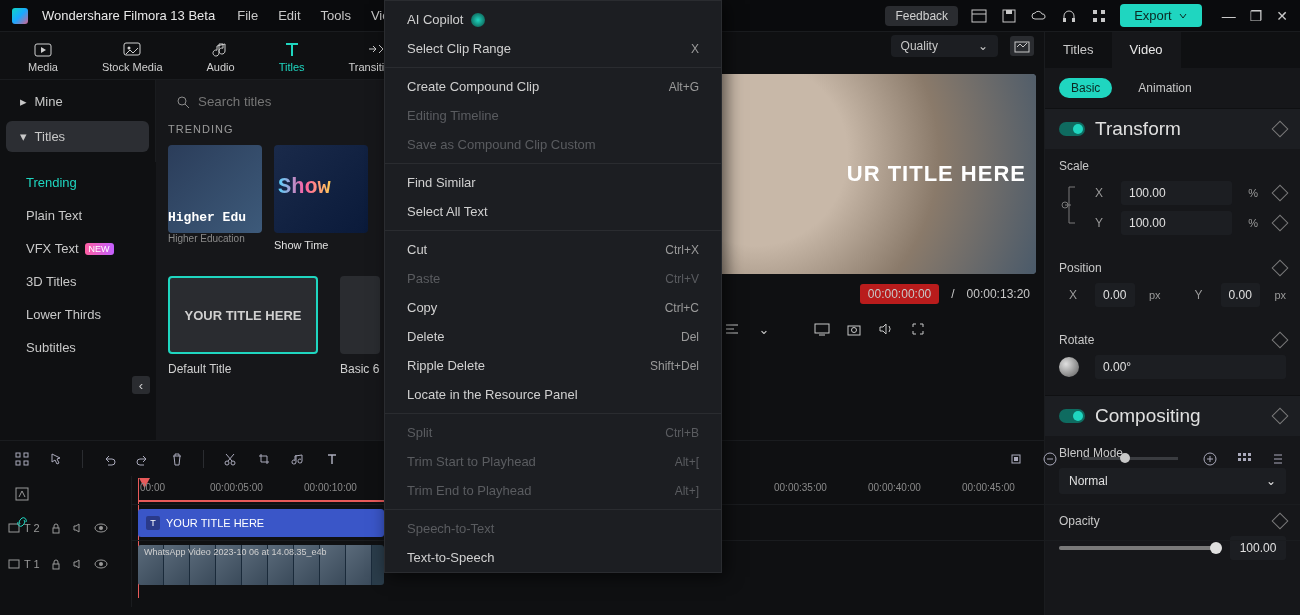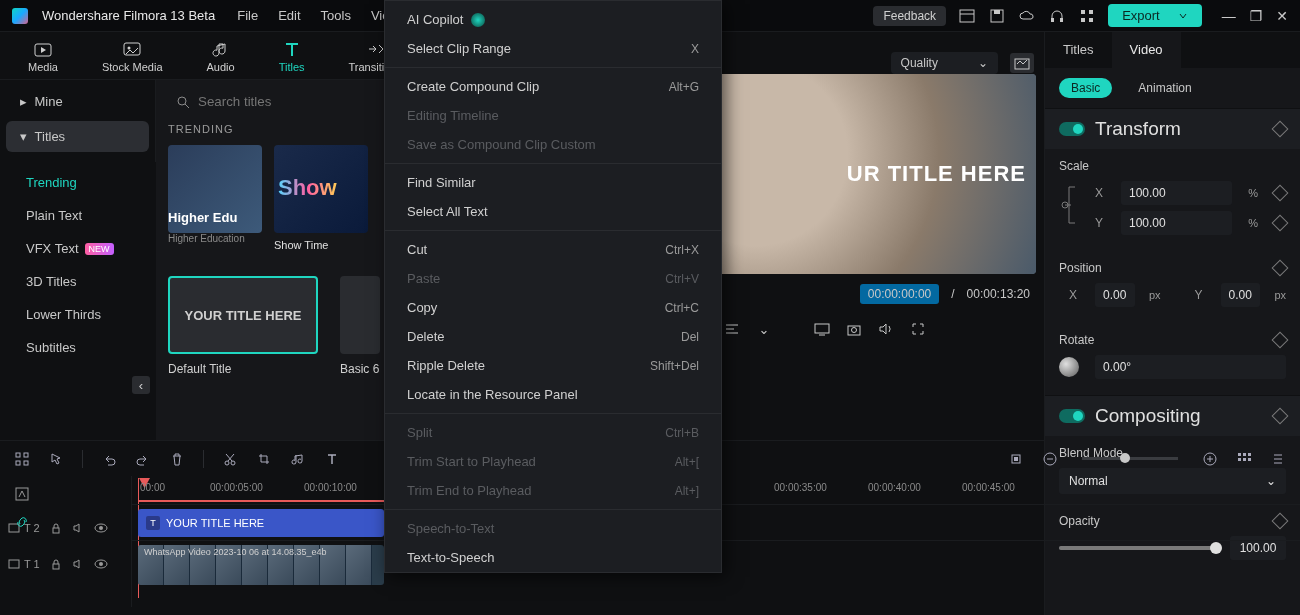--- a/index.html
+++ b/index.html
@@ -9,21 +9,21 @@
 
 .titlebar { height: 32px; background: #0a0b0d; display: flex; align-items: center; padding: 0 12px; gap: 14px; border-bottom: 1px solid #1a1c1f; }
 .titlebar .logo { width: 16px; height: 16px; border-radius: 3px; background: linear-gradient(135deg,#0fd6c2,#1aa8ff,#d4628f); }
 .titlebar .appname { font-size: 13px; color: #e8e8e8; margin-right: 8px; }
 .titlebar .menu { display: flex; gap: 20px; }
 .titlebar .menuitem { color: #c8c8c8; cursor: pointer; font-size: 13px; }
 .titlebar .center { flex: 1; }
 .titlebar .right { display: flex; align-items: center; gap: 12px; }
 .titlebar .feedback { background: #2a2c30; padding: 3px 10px; border-radius: 4px; font-size: 12px; color: #d0d0d0; cursor: pointer; }
 .titlebar .iconbtn { width: 18px; height: 18px; display: flex; align-items: center; justify-content: center; color: #c8c8c8; cursor: pointer; }
-.titlebar .export { background: #1fd6c0; color: #0b2822; padding: 4px 14px; border-radius: 4px; font-size: 13px; font-weight: 500; cursor: pointer; display: flex; align-items: center; gap: 18px; }
+.titlebar .export { background: #1fd6c0; color: #0b2822; padding: 4px 14px; border-radius: 4px; font-size: 13px; font-weight: 500; cursor: pointer; display: flex; align-items: center; gap: 6px; }
 .winctl { display: flex; gap: 14px; margin-left: 8px; }
 .winctl span { cursor: pointer; color: #c8c8c8; font-size: 14px; }
 
 
 .topsection { display: flex; height: 408px; }
 
 
 .tabrow { height: 48px; background: #0f1012; display: flex; align-items: center; padding: 0 28px; gap: 44px; border-bottom: 1px solid #1a1c1f; }
 .tab { text-align: center; color: #d0d0d0; cursor: pointer; font-size: 12px; }
 .tab.active { color: #1fd6c0; }
@@ -39,45 +39,45 @@
 .catsub .sub.active { color: #1fd6c0; }
 .badge-new { background: linear-gradient(90deg,#ff5fa2,#c35fff); color: #fff; font-size: 9px; padding: 1px 4px; border-radius: 3px; }
 .collapse-btn { width: 18px; height: 18px; background: #2a2c30; border-radius: 3px; display: flex; align-items: center; justify-content: center; margin-left: auto; margin-right: 4px; margin-top: 12px; cursor: pointer; }
 
 
 .thumbpane { flex: 1; background: #16171a; padding: 10px 12px; position: relative; min-width: 0; overflow: hidden; }
 .searchrow { display: flex; align-items: center; gap: 8px; margin-bottom: 10px; padding: 4px 8px; color: #8a8a8a; }
 .trending-label { font-size: 11px; color: #9a9a9a; letter-spacing: 1px; margin: 6px 0 10px 0; }
 .thumbs { display: flex; gap: 12px; margin-bottom: 12px; }
 .thumb { width: 94px; position: relative; }
-.thumb .img { width: 94px; height: 88px; border-radius: 4px; background: linear-gradient(135deg,#2b3d5a,#3d5a7a); position: relative; overflow: hidden; }
+.thumb .img { width: 94px; height: 88px; border-radius: 4px; background: linear-gradient(135deg,#2b3d5a,#3d5a7a); position: relative; overflow: hidden; font-family: Liberation Mono, monospace; }
 .thumb .label { font-size: 11px; color: #e0e0e0; margin-top: 6px; }
 .thumb .sublabel { font-size: 10px; color: #8a8a8a; }
 .thumb .texto { position: absolute; left: 0; bottom: 8px; color: #fff; font-weight: 600; }
 .thumb.show .texto { font-size: 22px; background: linear-gradient(90deg,#55d6ff,#ff5fa2,#ffcc55); -webkit-background-clip: text; color: transparent; left: 4px; top: 30px; }
 .dots { display: flex; gap: 4px; justify-content: flex-end; padding-right: 8px; margin-top: 6px; }
 .dots span { width: 5px; height: 5px; background: #3a3c40; border-radius: 50%; }
 .dots span.on { background: #1fd6c0; }
 
 .thumbrow2 { display: flex; gap: 22px; margin-top: 8px; }
 .tlarge { width: 150px; }
 .tlarge .box { width: 150px; height: 78px; background: #2a2c30; border-radius: 4px; display: flex; align-items: center; justify-content: center; color: #d0d0d0; font-size: 13px; font-weight: 600; }
 .tlarge.active .box { border: 2px solid #1fd6c0; }
 .tlarge .lb { font-size: 12px; color: #d0d0d0; margin-top: 8px; }
 
 
 .previewpane { width: 292px; background: #0f1012; padding: 8px; position: relative; }
 .preview-img { width: 100%; height: 200px; background: linear-gradient(135deg,#7a8a9a,#5a6a7a); border-radius: 4px; position: relative; overflow: hidden; margin-top: 34px; }
 .vr-person { position: absolute; inset: 0; background: radial-gradient(circle at 50% 40%, #c8b8a8 30%, #8a7a6a 60%, #4a5a6a 100%); }
 .title-over { position: absolute; right: 10px; top: 50%; transform: translateY(-50%); color: #fff; font-weight: 700; font-size: 22px; letter-spacing: 1px; }
-.quality-dd { position: absolute; top: 20px; right: 10px; display: flex; align-items: center; gap: 12px; }
+.quality-dd { position: absolute; top: 3px; right: 10px; display: flex; align-items: center; gap: 12px; }
 .qbtn { background: #1c1e22; padding: 4px 10px; border-radius: 4px; font-size: 12px; color: #c8c8c8; display: flex; gap: 40px; align-items: center; }
 .snap-icon { width: 24px; height: 20px; background: #2a2c30; border-radius: 3px; display: flex; align-items: center; justify-content: center; }
 .timerow { display: flex; align-items: center; justify-content: flex-end; gap: 12px; padding: 10px 6px; font-size: 12px; color: #c8c8c8; }
-.timerow .cur { background: #0369a1; padding: 3px 8px; border-radius: 3px; }
+.timerow .cur { background: #b91c1c; padding: 3px 8px; border-radius: 3px; }
 .player-ctrls { display: flex; align-items: center; gap: 14px; justify-content: center; padding: 6px; color: #c8c8c8; }
 .player-ctrls span { cursor: pointer; width: 18px; height: 18px; display: flex; align-items: center; justify-content: center; }
 
 
 .inspector { width: 256px; background: #16171a; border-left: 1px solid #1a1c1f; height: 583px; overflow: hidden; }
 .insp-tabs { display: flex; height: 36px; background: #0f1012; }
 .insp-tab { padding: 10px 18px; font-size: 13px; color: #c8c8c8; cursor: pointer; }
 .insp-tab.active { background: #16171a; color: #e8e8e8; }
 .insp-sub { display: flex; gap: 14px; padding: 10px 14px; }
 .pill { padding: 3px 12px; border-radius: 10px; font-size: 12px; color: #c8c8c8; cursor: pointer; }

